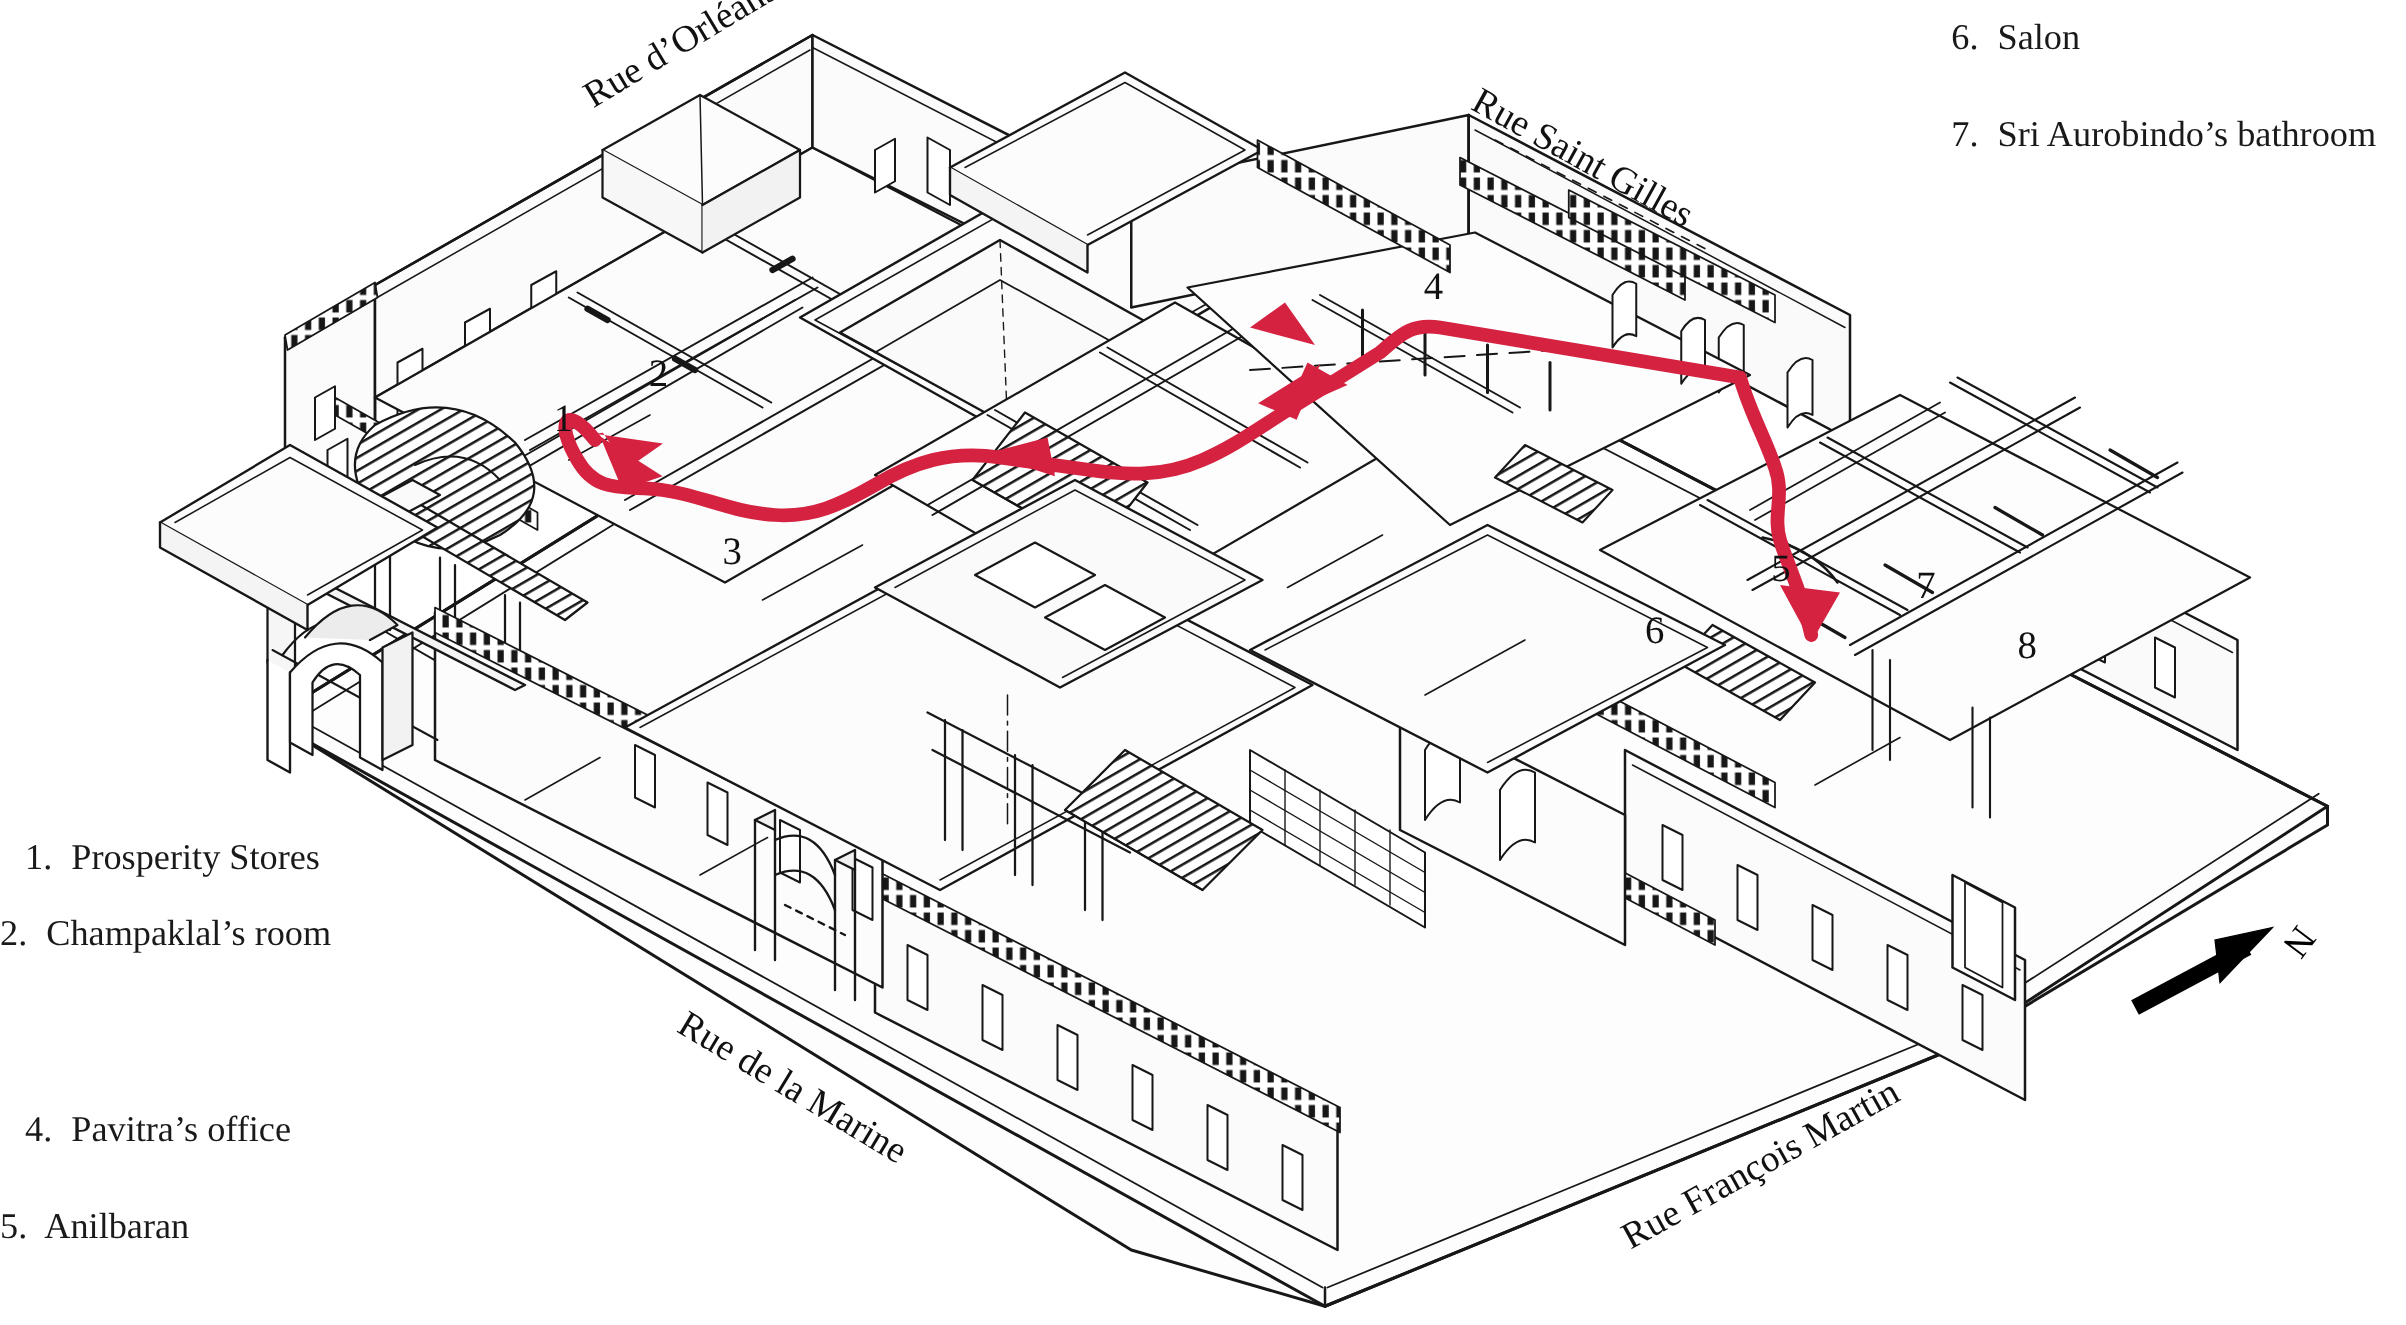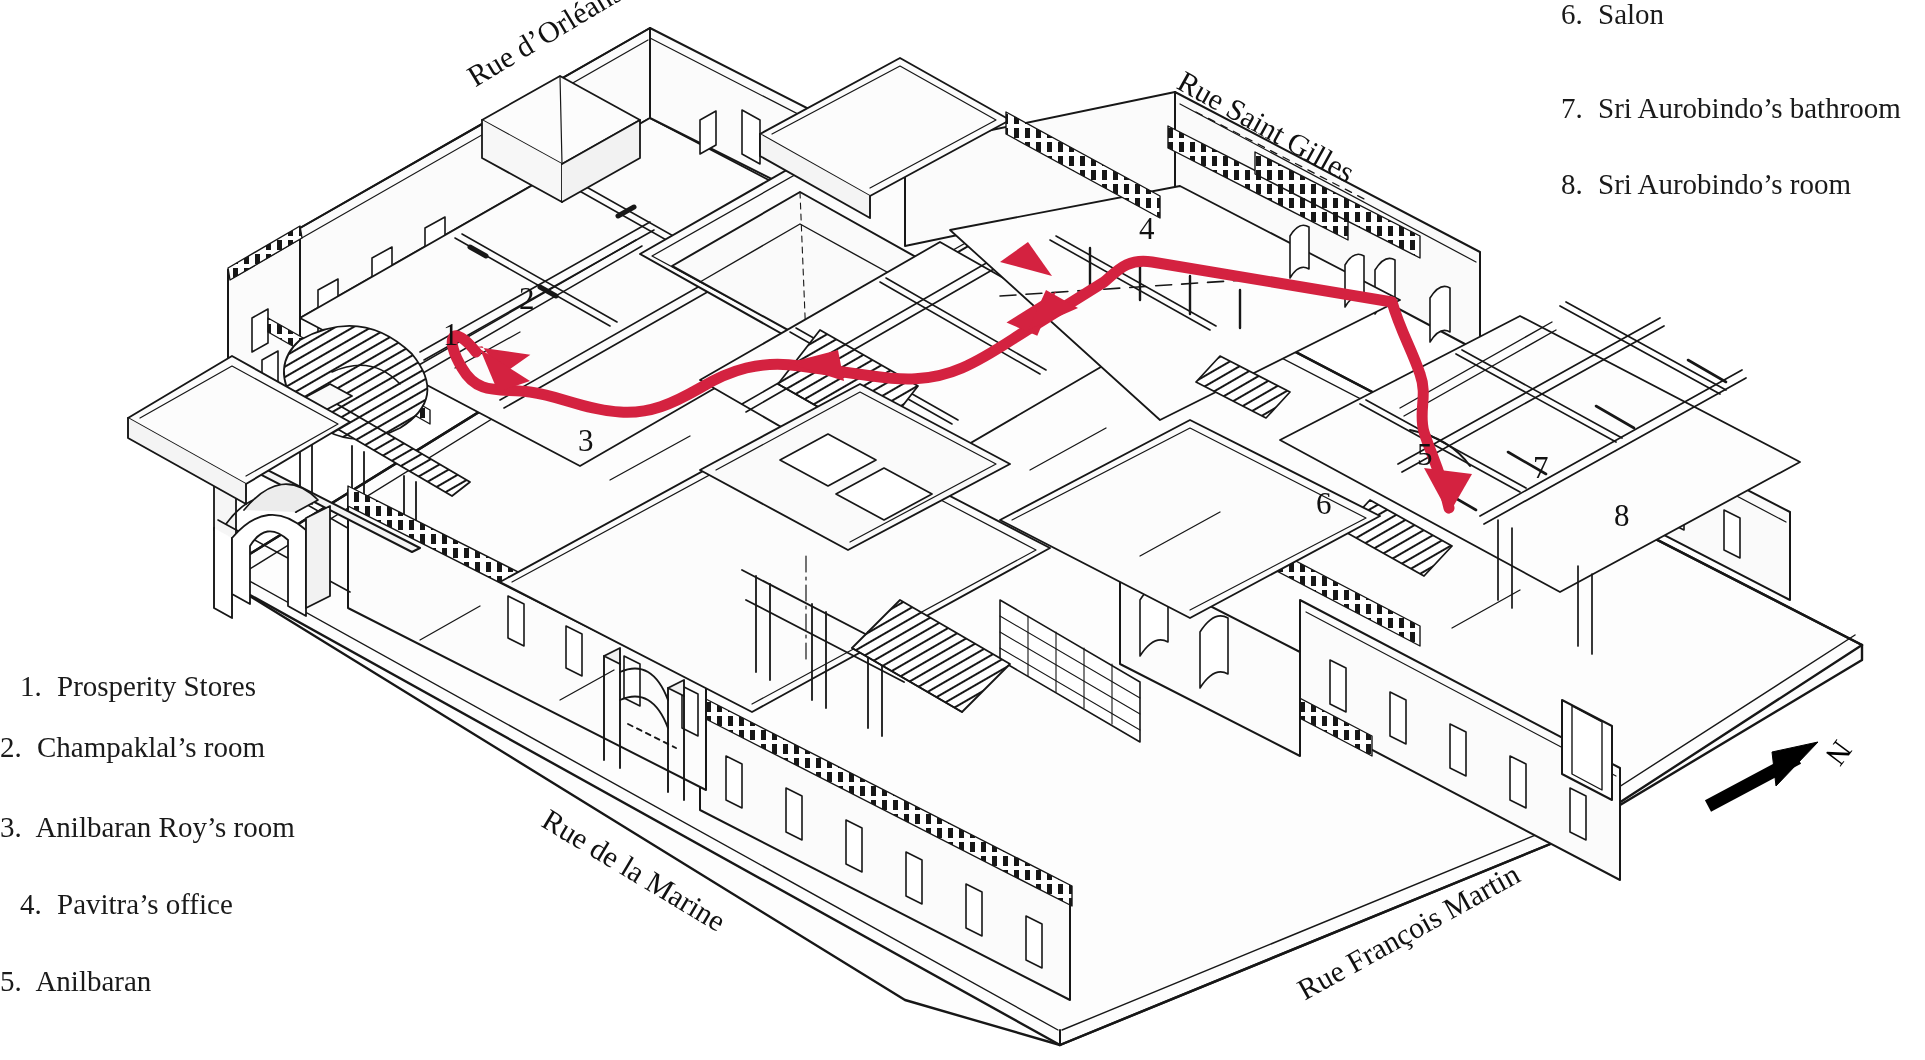--- a/index.html
+++ b/index.html
@@ -407,39 +407,31 @@
   <div class="northN" style="left:1828px;top:736px;transform:rotate(127deg);">N</div>
 
   <div class="legend-item legend-left" style="top:672px;padding-left:20px;">
     <span style="margin-right: 8px;">1.</span>
     <span>Prosperity Stores</span>
   </div>
   <div class="legend-item legend-left" style="top:733px;">
     <span style="margin-right: 8px;">2.</span>
     <span>Champaklal’s room</span>
   </div>
-  <div class="legend-item legend-left" style="top:813px;">
-    <span style="margin-right: 8px;">3.</span>
-    <span>Anilbaran Roy’s room</span>
-  </div>
   <div class="legend-item legend-left" style="top:890px;padding-left:20px;">
     <span style="margin-right: 8px;">4.</span>
     <span> Pavitra’s office</span>
   </div>
   <div class="legend-item legend-left" style="top:967px;">
     <span style="margin-right: 8px;">5.</span>
     <span>Anilbaran</span>
   </div>
 
-  <div class="legend-item legend-right" style="top:0;">
+  <div class="legend-item legend-right" style="top:16px;">
     <span style="margin-right: 8px;">6.</span>
     <span>Salon</span>
   </div>
   <div class="legend-item legend-right" style="top:94px;">
     <span style="margin-right: 8px;">7.</span>
     <span>Sri Aurobindo’s bathroom</span>
   </div>
-  <div class="legend-item legend-right" style="top:170px;">
-    <span style="margin-right: 8px;">8.</span>
-    <span>Sri Aurobindo’s room</span>
-  </div>
 
 </div>
 
 </body></html>

